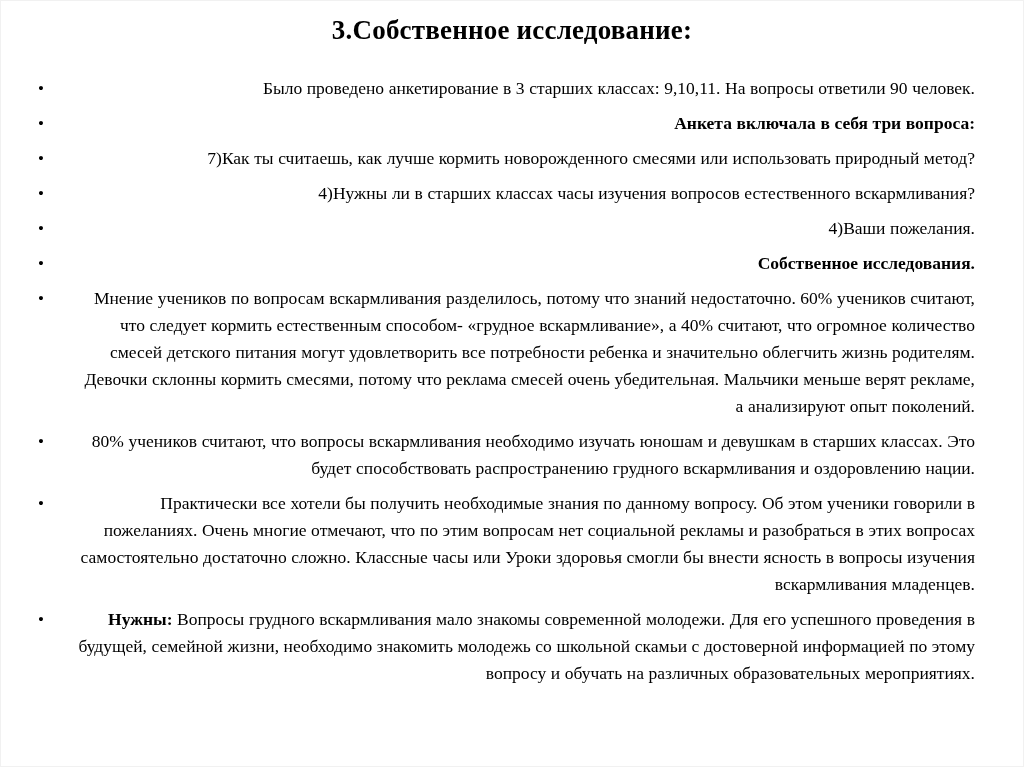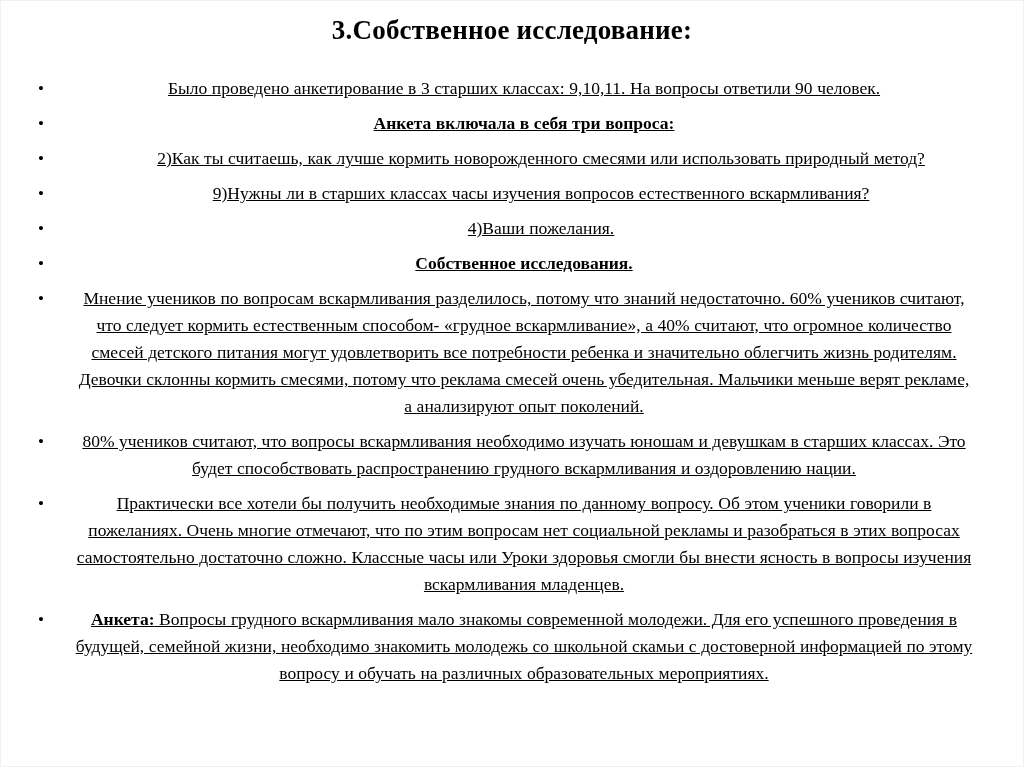--- a/index.html
+++ b/index.html
@@ -54,23 +54,22 @@
     top: 0;
     width: 10px;
     font-size: 17px;
     line-height: 27px;
     text-align: left;
   }
   .bullet-text {
     display: block;
     font-size: 17.5px;
     line-height: 27px;
-    text-align: center;
+    text-align: right;
     word-spacing: 0.2px;
-    text-decoration: underline;
   }
   .bullet-row.indented .bullet-text {
     text-indent: 34px;
   }
   .bullet-text.bold {
     font-weight: bold;
     margin-top: 7px;
   }
   .lead-bold {
     font-weight: bold;
@@ -87,25 +86,25 @@
       <li class="bullet-row">
         <span class="bullet-dot">•</span>
         <span class="bullet-text">Было проведено анкетирование в 3 старших классах: 9,10,11. На вопросы ответили 90 человек.</span>
       </li>
       <li class="bullet-row">
         <span class="bullet-dot">•</span>
         <span class="bullet-text bold">Анкета включала в себя три вопроса:</span>
       </li>
       <li class="bullet-row indented">
         <span class="bullet-dot">•</span>
-        <span class="bullet-text">2)Как ты считаешь, как лучше кормить новорожденного смесями или использовать природный метод?</span>
+        <span class="bullet-text">7)Как ты считаешь, как лучше кормить новорожденного смесями или использовать природный метод?</span>
       </li>
       <li class="bullet-row indented">
         <span class="bullet-dot">•</span>
-        <span class="bullet-text">9)Нужны ли в старших классах часы изучения вопросов естественного вскармливания?</span>
+        <span class="bullet-text">4)Нужны ли в старших классах часы изучения вопросов естественного вскармливания?</span>
       </li>
       <li class="bullet-row indented">
         <span class="bullet-dot">•</span>
         <span class="bullet-text">4)Ваши пожелания.</span>
       </li>
       <li class="bullet-row">
         <span class="bullet-dot">•</span>
         <span class="bullet-text bold">Собственное исследования.</span>
       </li>
       <li class="bullet-row">
@@ -115,17 +114,17 @@
       <li class="bullet-row">
         <span class="bullet-dot">•</span>
         <span class="bullet-text">80% учеников считают, что вопросы вскармливания необходимо изучать юношам и девушкам в старших классах. Это будет способствовать распространению грудного вскармливания и оздоровлению нации.</span>
       </li>
       <li class="bullet-row">
         <span class="bullet-dot">•</span>
         <span class="bullet-text">Практически все хотели бы получить необходимые знания по данному вопросу. Об этом ученики говорили в пожеланиях. Очень многие отмечают, что по этим вопросам нет социальной рекламы и разобраться в этих вопросах самостоятельно достаточно сложно. Классные часы или Уроки здоровья смогли бы внести ясность в вопросы изучения вскармливания младенцев.</span>
       </li>
       <li class="bullet-row">
         <span class="bullet-dot">•</span>
-        <span class="bullet-text"><span class="lead-bold">Анкета:</span><span> Вопросы грудного вскармливания мало знакомы современной молодежи. Для его успешного проведения в будущей, семейной жизни, необходимо знакомить молодежь со школьной скамьи с достоверной информацией по этому вопросу и обучать на различных образовательных мероприятиях.</span></span>
+        <span class="bullet-text"><span class="lead-bold">Нужны:</span><span> Вопросы грудного вскармливания мало знакомы современной молодежи. Для его успешного проведения в будущей, семейной жизни, необходимо знакомить молодежь со школьной скамьи с достоверной информацией по этому вопросу и обучать на различных образовательных мероприятиях.</span></span>
       </li>
     </ul>
 
 </div>
 
 </body></html>

